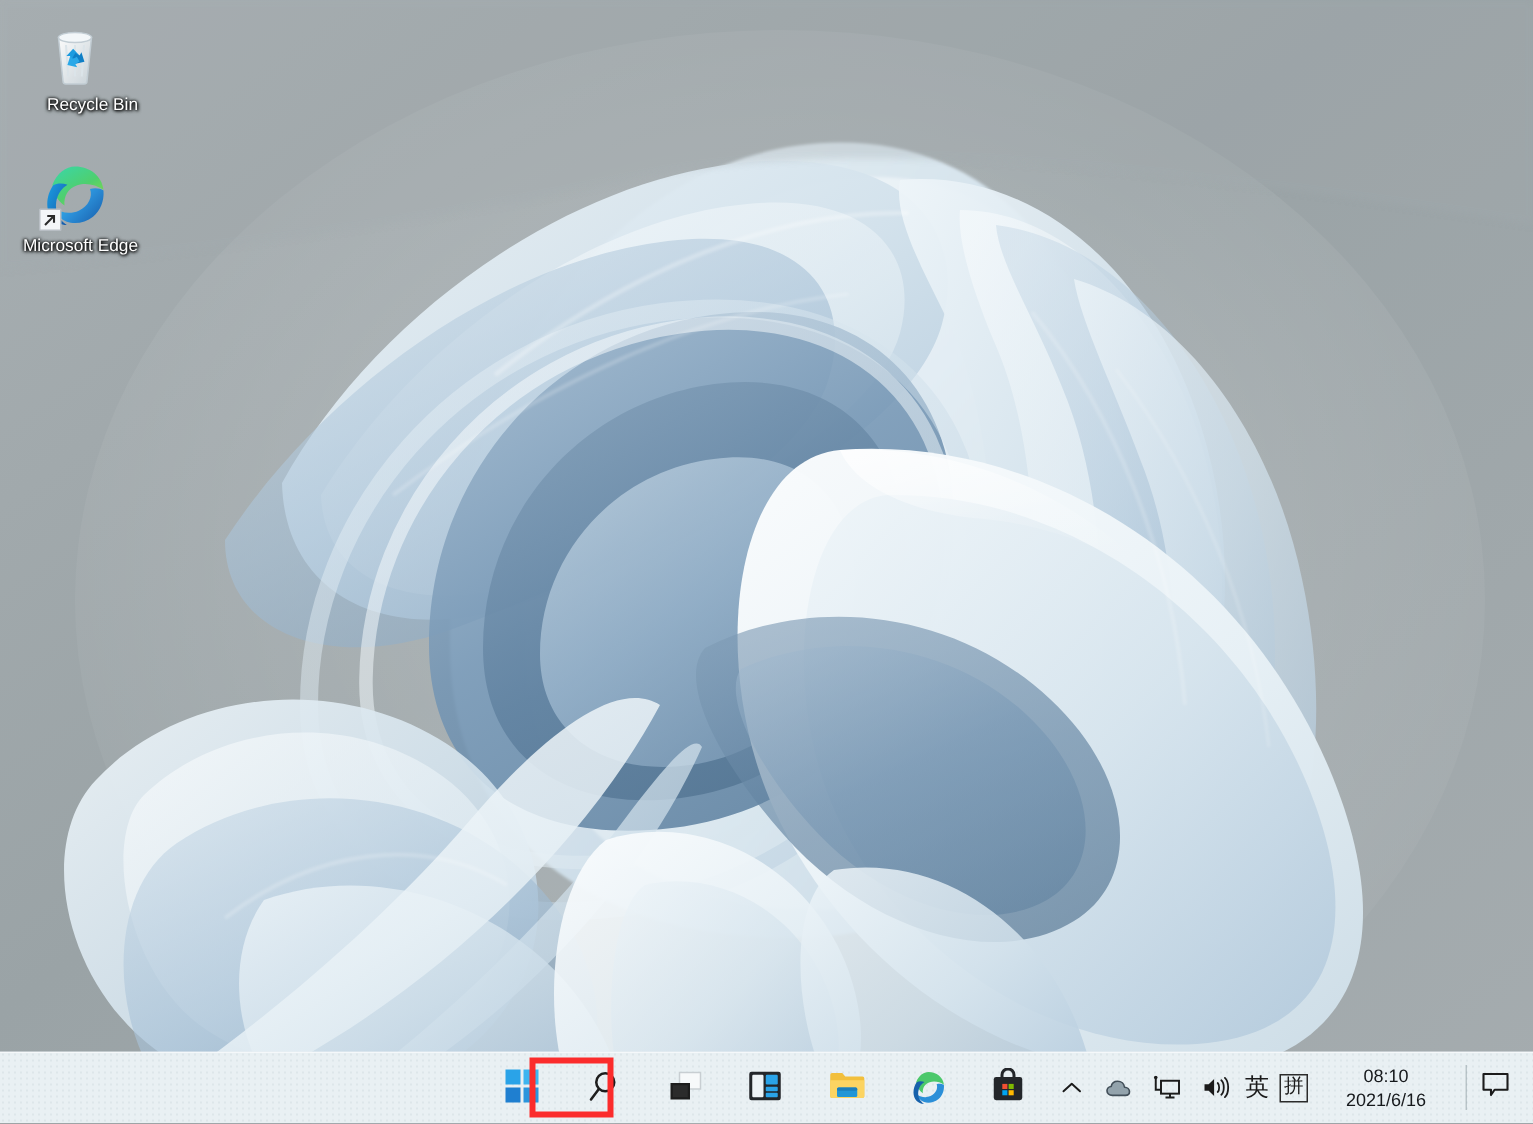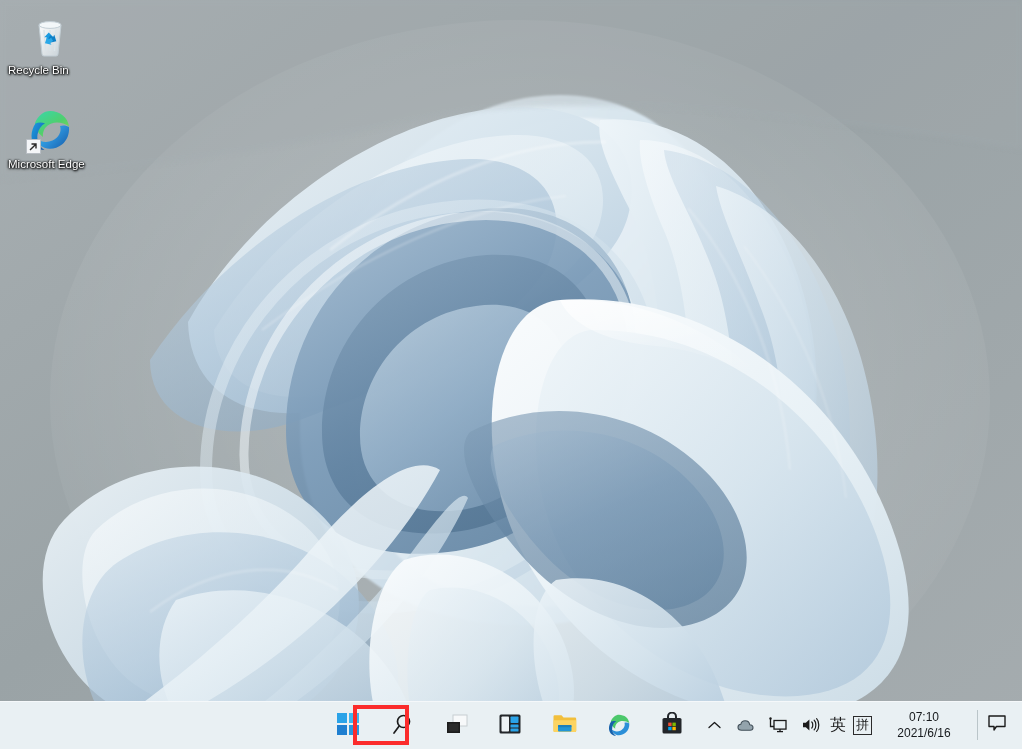--- a/index.html
+++ b/index.html
@@ -26,21 +26,21 @@
     background:
       radial-gradient(ellipse 62% 52% at 52% 44%, rgba(255,255,255,0.10) 0%, rgba(255,255,255,0) 72%),
       linear-gradient(118deg, #a6adb0 0%, #9ea6a9 26%, #98a1a5 52%, #a1a9ac 76%, #aab1b4 100%);
     overflow: hidden;
   }
 
   
   .desk-icon {
     position: absolute;
     width: 84px;
-    text-align: left;
+    text-align: right;
     cursor: default;
     user-select: none;
   }
   .desk-icon .glyph {
     width: 48px;
     height: 48px;
     margin: 0 auto 4px auto;
     position: relative;
   }
   .desk-icon .caption {
@@ -500,21 +500,21 @@
           <path d="M13.2 3.2 C15.4 5.1 15.4 10.9 13.2 12.8" fill="none" stroke="#1b1b1b" stroke-width="1.2" stroke-linecap="round"></path>
           <path d="M15.6 1.6 C18.5 4.3 18.5 11.7 15.6 14.4" fill="none" stroke="#1b1b1b" stroke-width="1.2" stroke-linecap="round"></path>
         </svg>
       </div>
 
       <div class="tray-cjk">英</div>
 
       <div class="ime-box">拼</div>
 
       <div id="tb-clock">
-        <span class="t">07:10</span>
+        <span class="t">08:10</span>
         <span class="d">2021/6/16</span>
       </div>
 
       <div id="tray-divider"></div>
 
       <div class="notif-btn">
         <span>
           <svg width="20" height="18" viewBox="0 0 20 18">
             <path d="M2 2 H18 V12.5 H9.4 L7 16 L7 12.5 H2 Z" fill="none" stroke="#1b1b1b" stroke-width="1.4" stroke-linejoin="round"></path>
           </svg>

